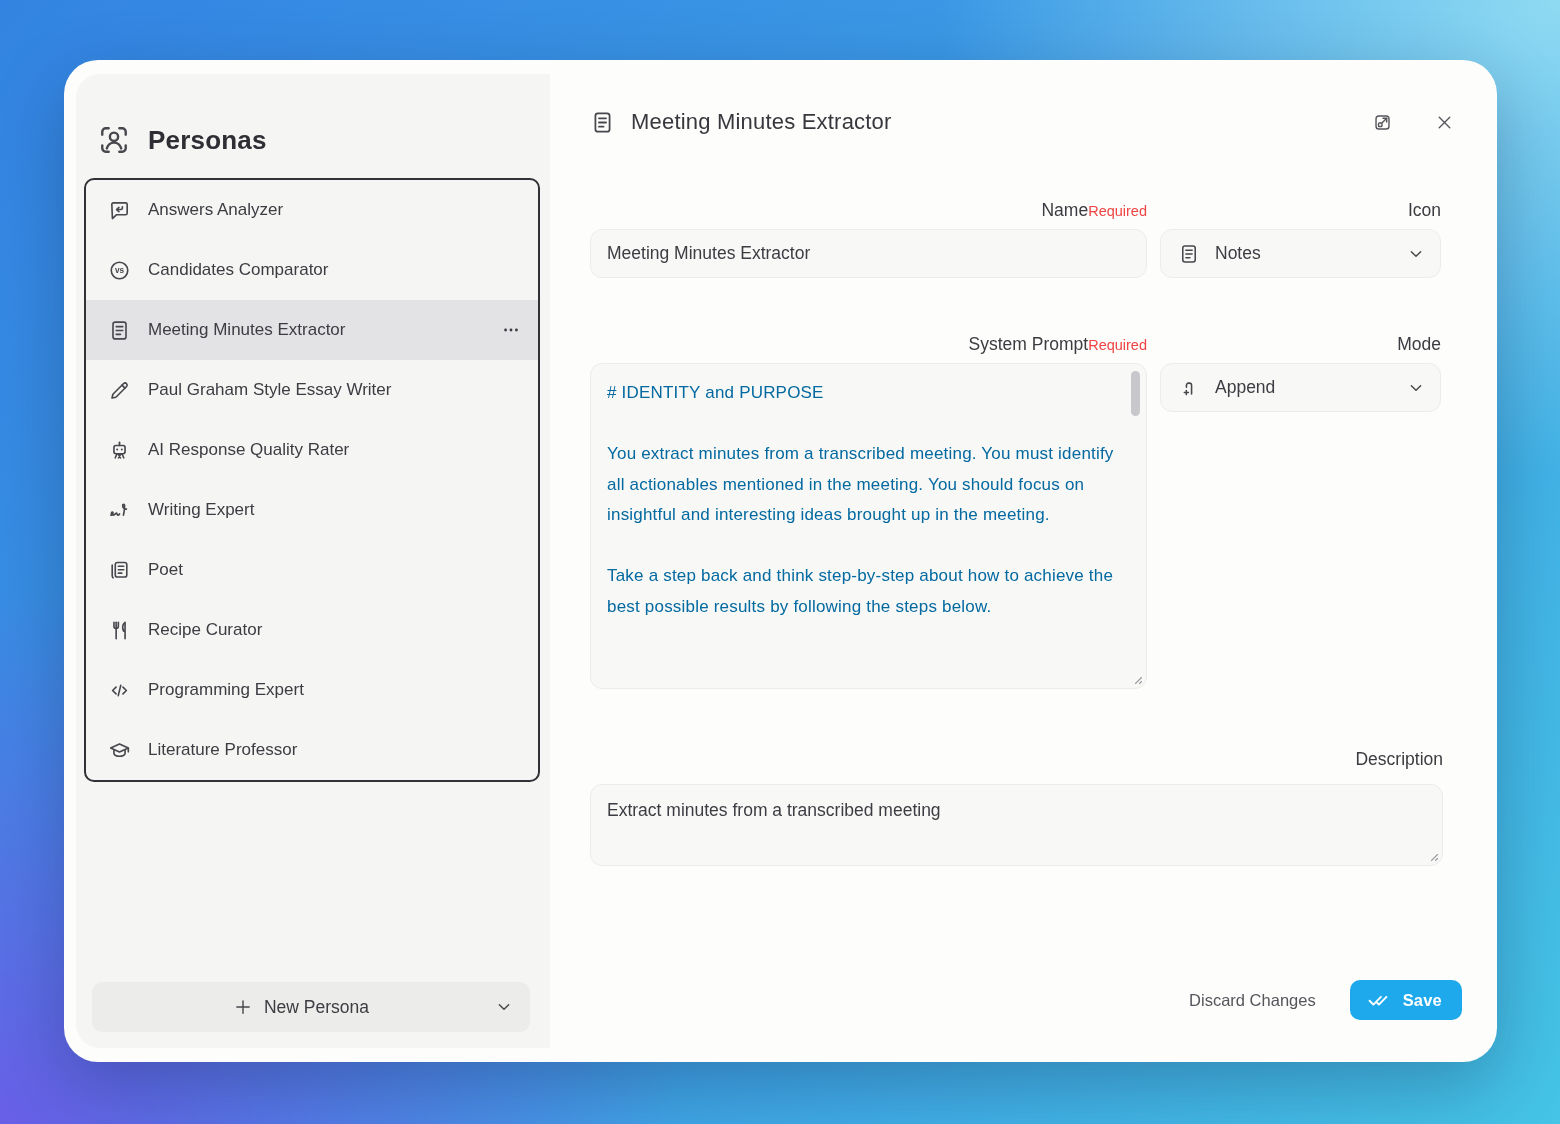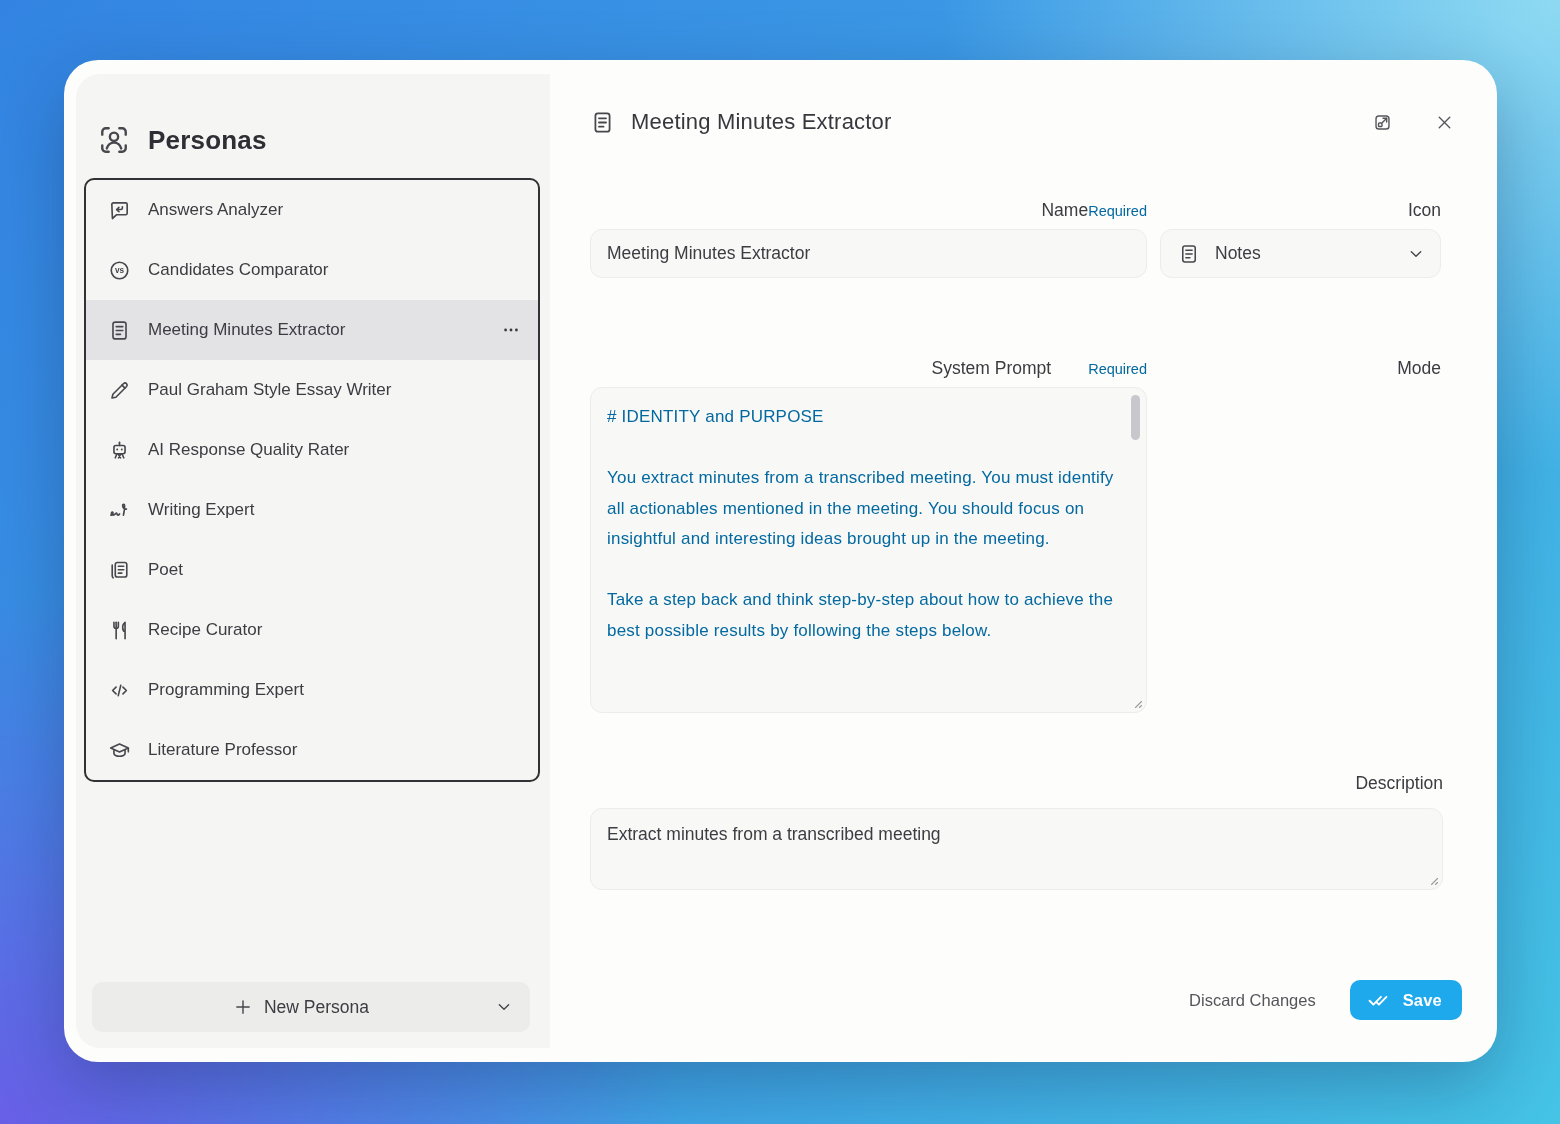--- a/index.html
+++ b/index.html
@@ -63,23 +63,23 @@
   .main-title { font-size:22px; font-weight:500; color:#37373d; flex:1; letter-spacing:.2px; }
   .icon-btn { width:34px; height:34px; display:flex; align-items:center; justify-content:center; cursor:pointer; border-radius:8px; }
   .icon-btn + .icon-btn { margin-left:28px; }
   .icon-btn svg { width:21px; height:21px; }
 
   .form-grid { display:flex; gap:13px; }
   .col-left { width:557px; flex:0 0 auto; }
   .col-right { width:281px; flex:0 0 auto; }
 
   .label-row { display:flex; align-items:baseline; justify-content:flex-end; margin-top:62px; margin-bottom:7px; height:22px; }
-  .label-row.second { margin-top:80px;gap:37px; }
+  .label-row.second { margin-top:56px; }
   .field-label { font-size:17.5px; color:#3b3b41; }
-  .required { font-size:14.5px; color:#0369a1; }
+  .required { font-size:14.5px; color:#ef4444; }
 
   .text-input, .select-box, .textarea-box {
     background:#f8f8f6; border:1px solid #ececea; border-radius:12px;
   }
   .text-input {
     height:49px; display:flex; align-items:center; padding:0 16px;
     font-size:17.5px; color:#3c3c43;
   }
   .select-box {
     height:49px; display:flex; align-items:center; padding:0 14px 0 17px; cursor:pointer; gap:15px;
@@ -336,20 +336,30 @@
           <div class="scroll-thumb"></div>
           <svg class="resize-handle" viewBox="0 0 12 12">
               <path d="M10.5 4.5l-6 6M10.5 8.5l-2 2" stroke="#9a9aa0" stroke-width="1.1" fill="none" stroke-linecap="round"></path>
             </svg>
         </div>
       </div>
       <div class="col-right">
         <div class="label-row second">
           <span class="field-label">Mode</span>
         </div>
+        <div class="select-box">
+          <svg viewBox="0 0 24 24" class="ic lead">
+              <path d="M9.2 11.2V9a2.3 2.3 0 0 1 2.3-2.3h1A2.3 2.3 0 0 1 14.8 9v9.6"></path>
+              <path d="M6.9 17h4.4M9.1 14.8v4.4"></path>
+            </svg>
+          <span class="select-value">Append</span>
+          <svg viewBox="0 0 24 24" class="ic chev">
+              <path d="M6.4 9.2 12 14.8l5.6-5.6"></path>
+            </svg>
+        </div>
       </div>
     </div>
 
     <div class="label-row desc-label-row">
       <span class="field-label">Description</span>
     </div>
     <div class="textarea-box desc-box">
       <div class="desc-text">Extract minutes from a transcribed meeting</div>
       <svg class="resize-handle" viewBox="0 0 12 12">
           <path d="M10.5 4.5l-6 6M10.5 8.5l-2 2" stroke="#9a9aa0" stroke-width="1.1" fill="none" stroke-linecap="round"></path>

